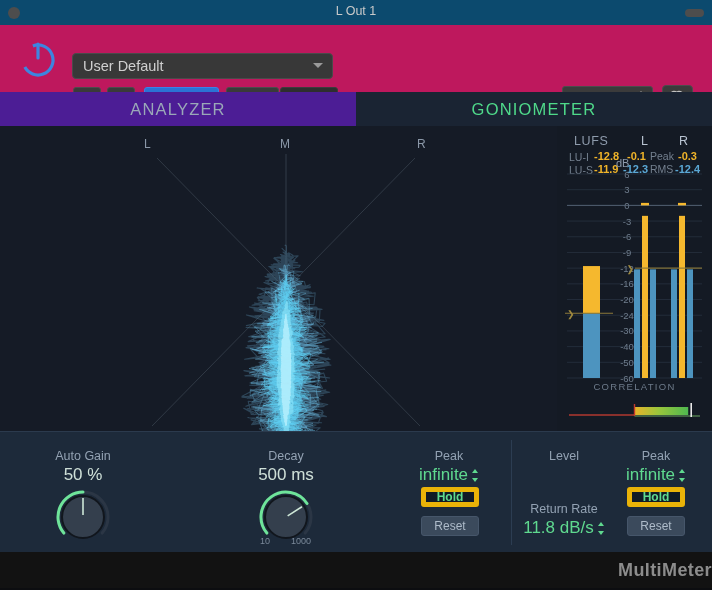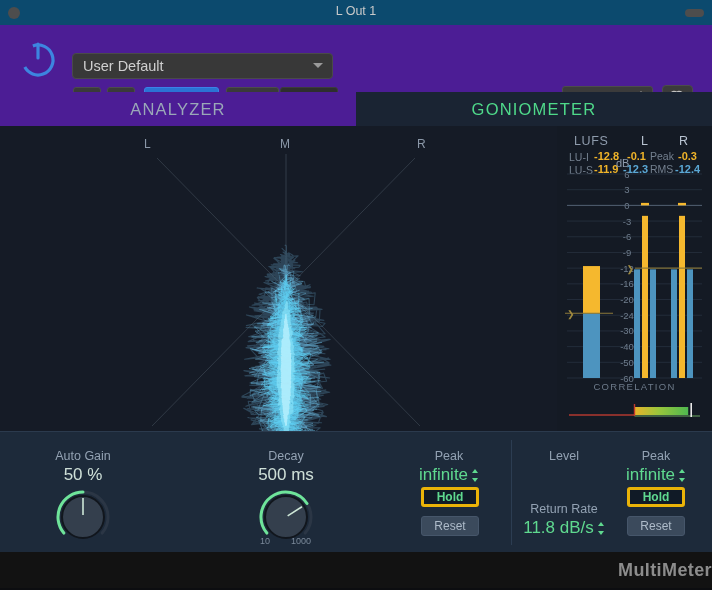--- a/index.html
+++ b/index.html
@@ -25,21 +25,21 @@
     text-align:center; font-size:12.5px; color:#c9c9c9;
   }
   .tb-pill {
     position:absolute; right:8px; top:9px; width:19px; height:8px;
     border-radius:4px; background:#4d4d4d;
   }
 
   
   .header {
     position:absolute; left:0; top:25px; width:712px; height:67px;
-    background:#4c1d95;
+    background:#be185d;
   }
   .power {
     position:absolute; left:17px; top:12px; width:42px; height:42px;
     cursor:pointer;
   }
   .preset-menu {
     position:absolute; left:72px; top:28px; width:261px; height:26px;
     background:#383838; border-radius:4px;
     border:1px solid #4a4a4a;
   }
@@ -153,21 +153,21 @@
     gap:4px; cursor:pointer;
   }
   .sel .txt { font-size:17px; color:#5fd98f; }
   .sel .stepper { color:#5fd98f; }
 
   .sbtn {
     position:absolute; height:20px; border-radius:3px;
     display:flex; align-items:center; justify-content:center;
     font-size:12px; cursor:pointer;
   }
-  .sbtn.hold { background:#101a26; color:#5fd98f; border:3px solid #eab308; font-weight:bold; }
+  .sbtn.hold { background:#101a26; color:#5fd98f; border:5px solid #eab308; font-weight:bold; }
   .sbtn.reset { background:#3b4a5c; color:#aebbc9; border:1px solid #46566a; }
 
   
   .footer {
     position:absolute; left:0; top:552px; width:712px; height:36px;
     background:#121212;
     display:flex; align-items:center; justify-content:flex-end;font-weight:bold;
   }
   .footer .name { font-size:18px; color:#8c8c8c; letter-spacing:.4px; }
 </style>

